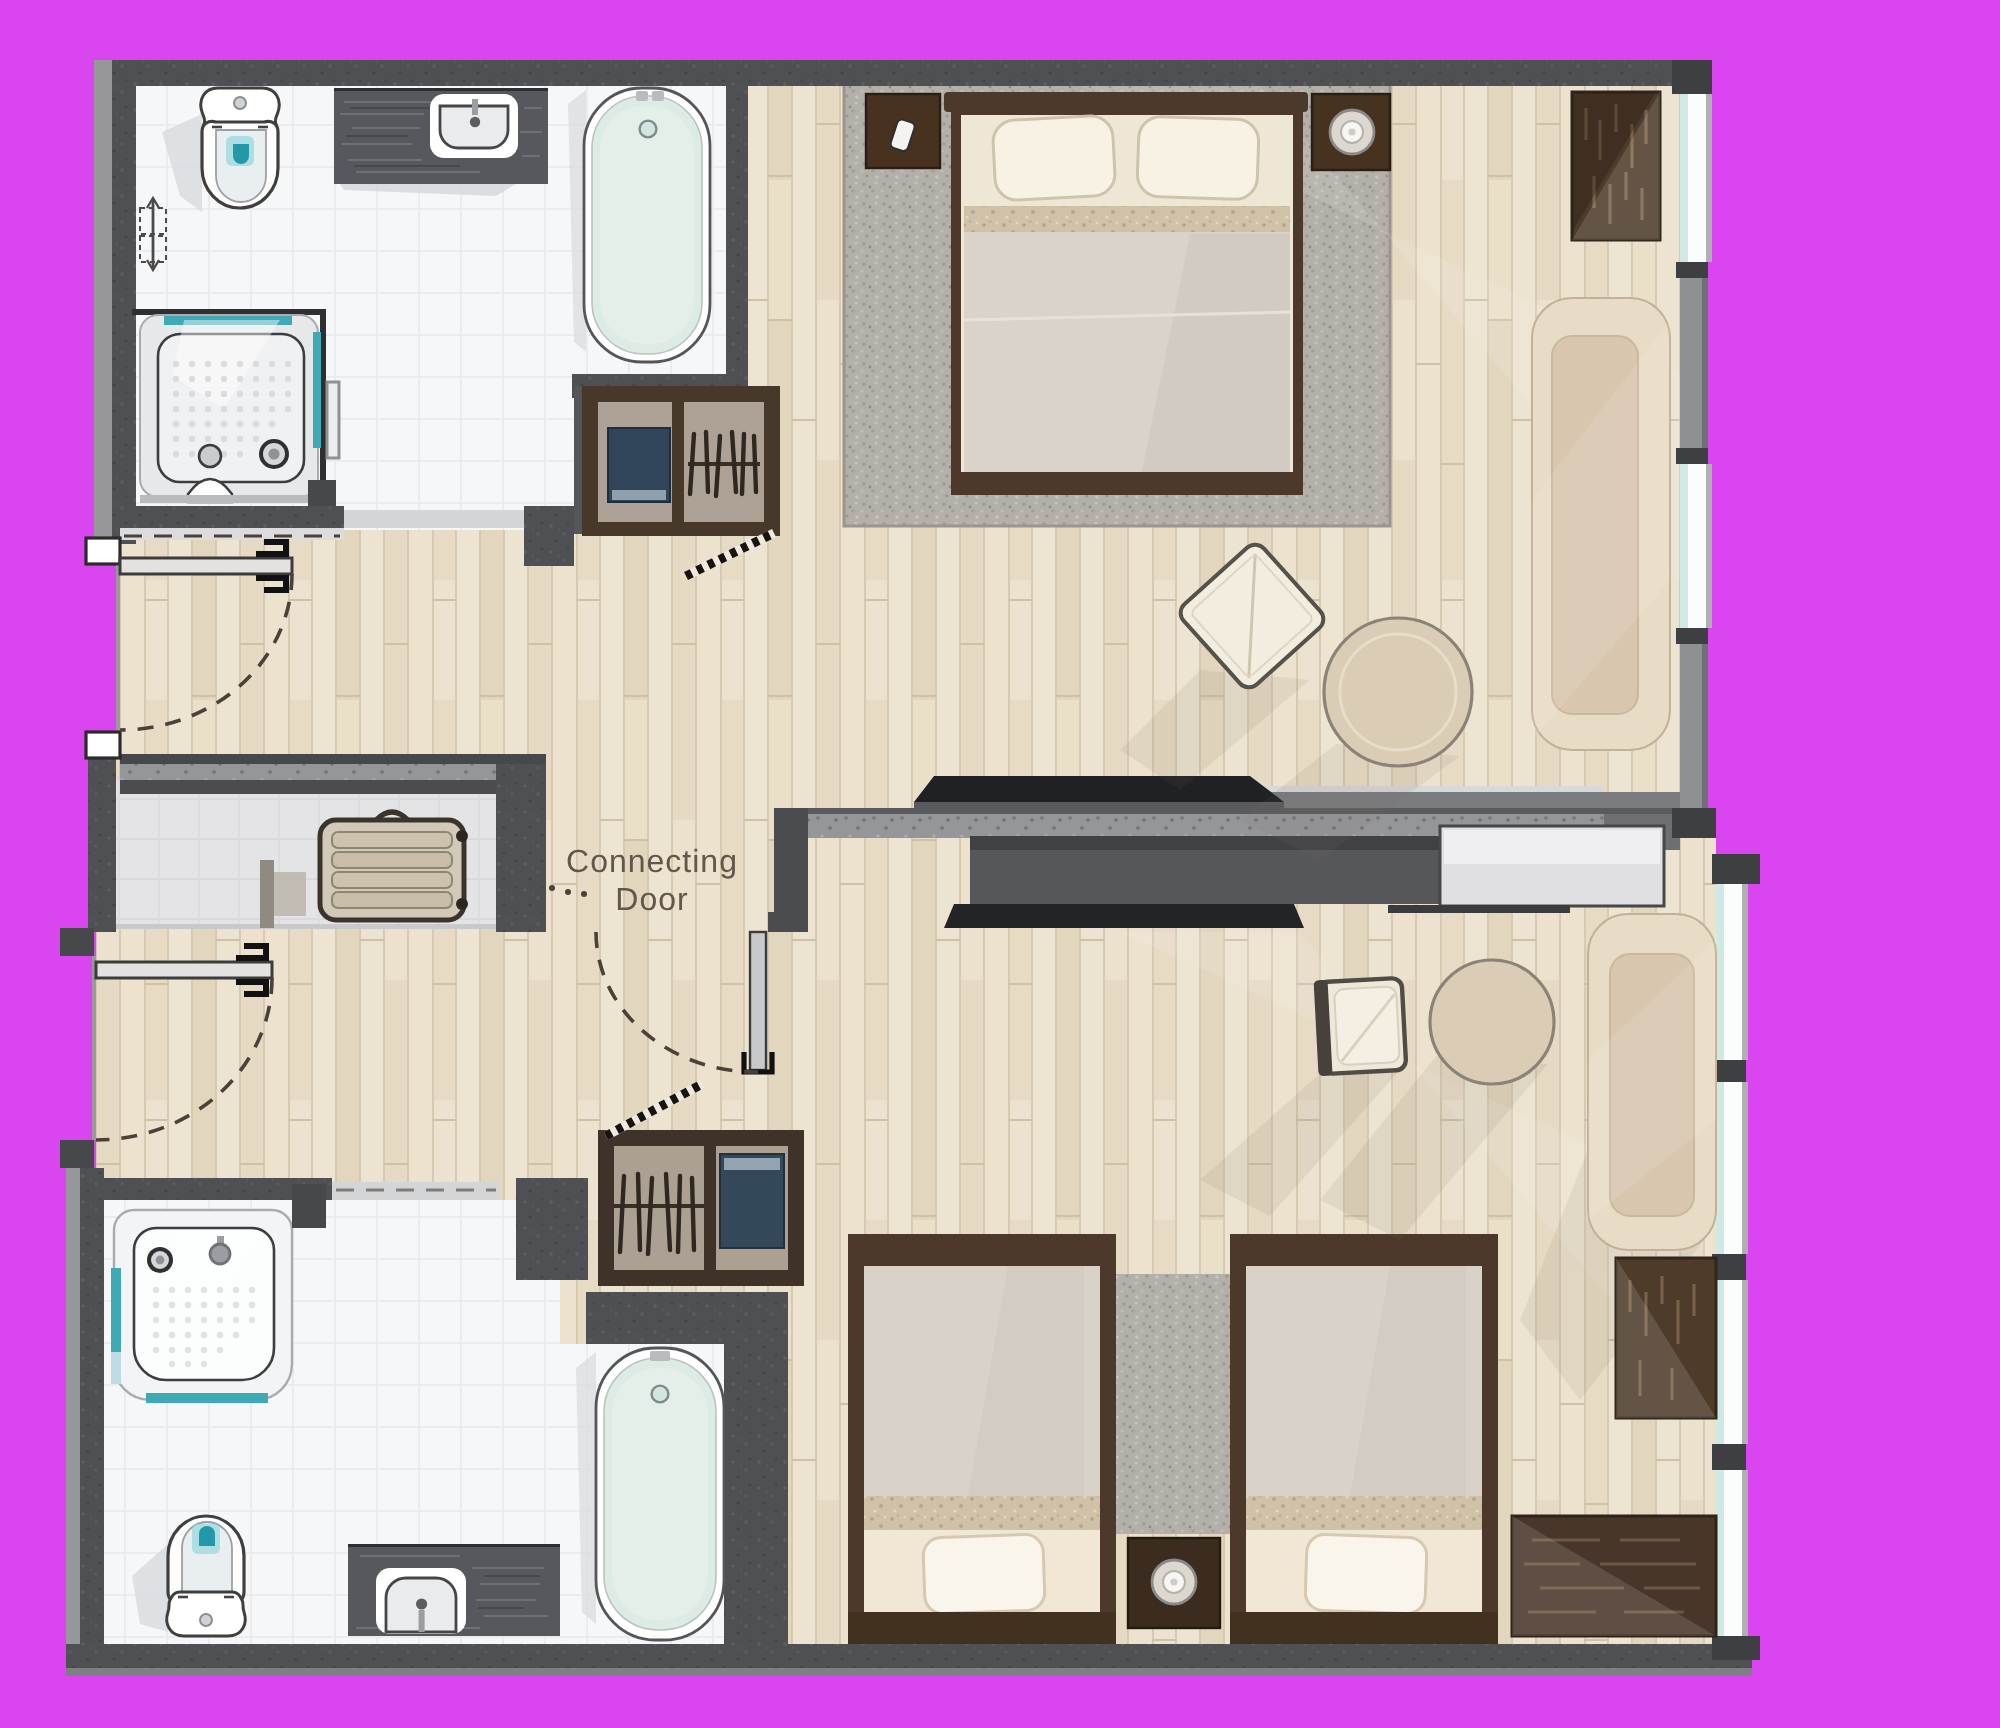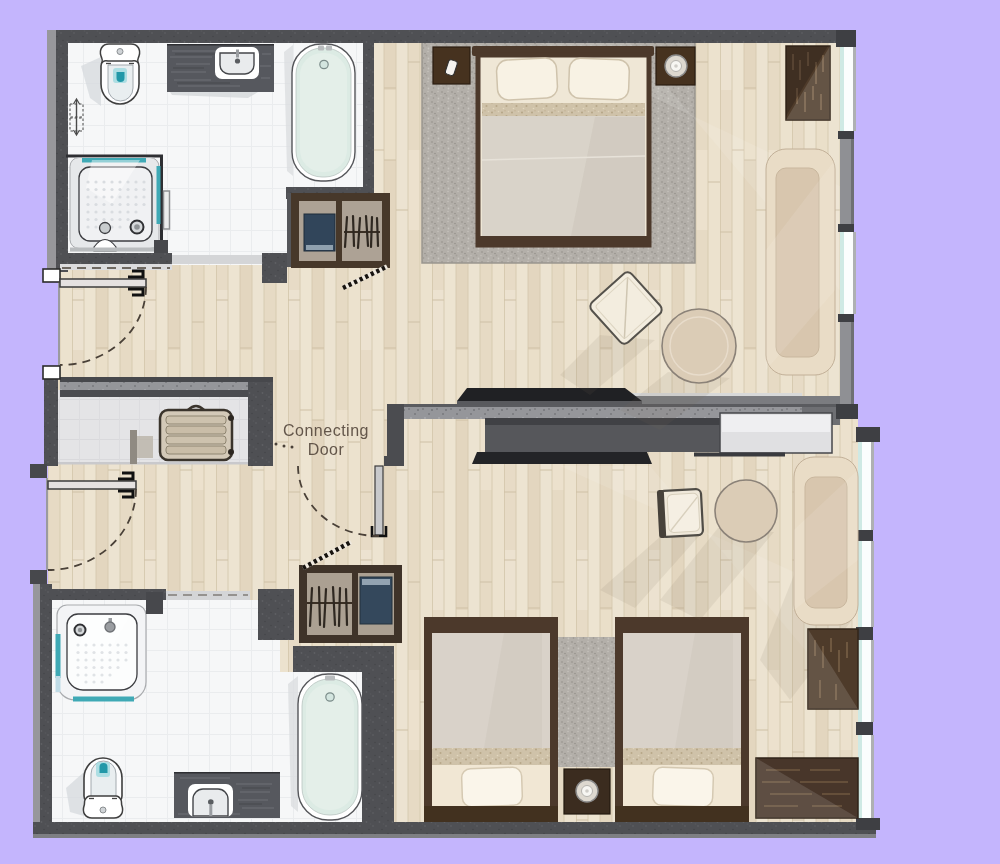--- a/index.html
+++ b/index.html
@@ -1,16 +1,16 @@
 <!DOCTYPE html>
 <html><head>
 <meta charset="utf-8">
 <style>
 html,body{margin:0;padding:0;background:#ffffff;}
-#plan{position:relative;width:1000px;height:864px;overflow:hidden;background:#c4b5fd;text-decoration:underline;}
+#plan{position:relative;width:1000px;height:864px;overflow:hidden;background:#d946ef;text-decoration:underline;}
 text{font-family:"Liberation Sans",sans-serif;}
 </style>
 </head>
 <body>
 <div id="plan">
 <svg width="1000" height="864" viewBox="0 0 1000 864">
 <defs>
 <pattern id="wood" width="72" height="260" patternUnits="userSpaceOnUse">
 <rect width="72" height="260" fill="#e9dfcb"></rect>
 <rect x="0" width="12" height="260" fill="#e7dbc6"></rect>

